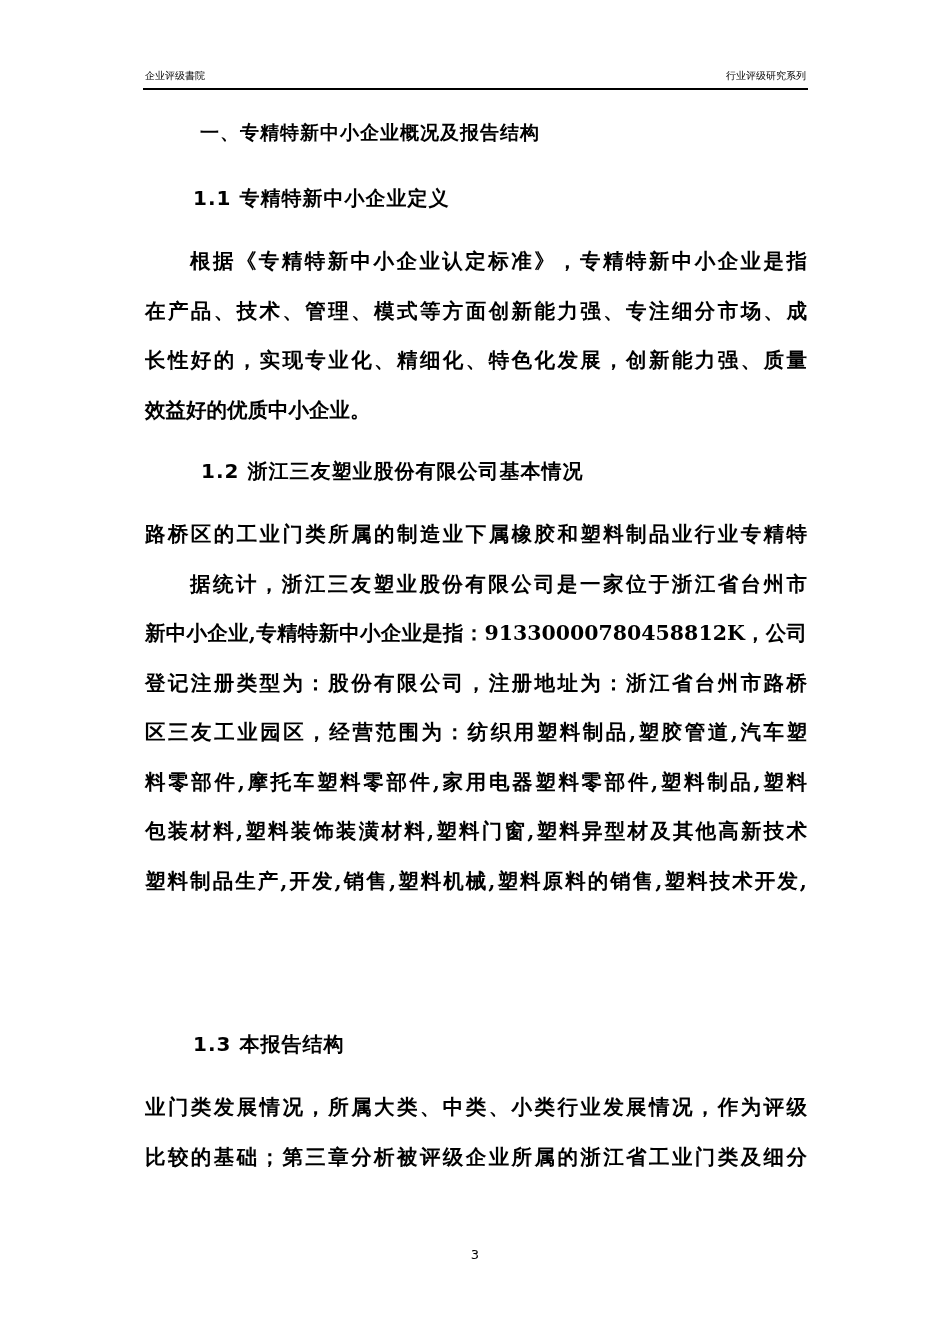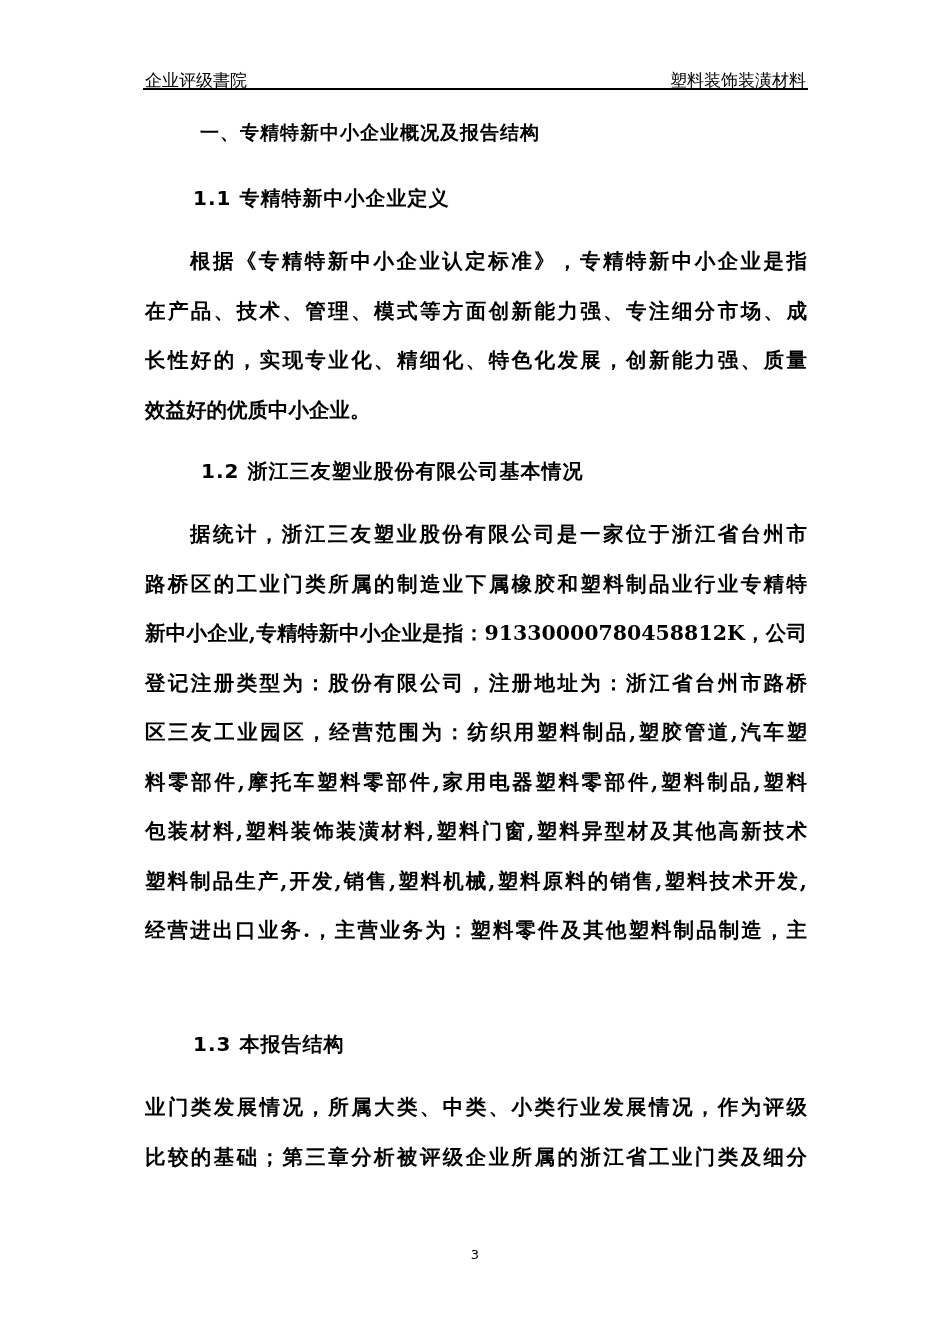--- a/index.html
+++ b/index.html
@@ -1,63 +1,62 @@
 <!DOCTYPE html>
 <html><head>
   <meta charset="utf-8">
   <style>
     html, body { margin: 0; padding: 0; background: #ffffff; }
     body { width: 950px; height: 1344px; position: relative; overflow: hidden;
            font-family: "DejaVu Serif", "Liberation Serif", serif; color: #000; }
     .header { position: absolute; left: 143px; top: 68px; width: 665px; height: 20px;
               border-bottom: 2px solid #000; font-family: "DejaVu Sans", "Liberation Sans", sans-serif;
-              font-size: 17px; }
+              font-size: 10px; }
     .header .left { position: absolute; left: 2px; top: 1px; }
     .header .right { position: absolute; right: 2px; top: 1px; }
     .h1 { position: absolute; left: 200px; top: 120px; font-size: 19px; font-weight: bold;
           font-family: "DejaVu Sans", "Liberation Sans", sans-serif; letter-spacing: 1px; }
     .h2 { position: absolute; left: 193px; font-size: 20px; font-weight: bold;
           font-family: "DejaVu Sans", "Liberation Sans", sans-serif; letter-spacing: 1px; }
     .para { position: absolute; left: 145px; width: 662px; font-size: 20.5px; line-height: 49.5px;
             text-align: justify; text-indent: 2em; }
     .line { display: block; text-align: justify; text-align-last: justify; white-space: nowrap; font-weight: bold; }
     .line.first { padding-left: 45px; }
     .line.last { text-align-last: left; }
     .pagenum { position: absolute; left: 0; width: 950px; top: 1247px; text-align: center;
                font-family: "DejaVu Sans", "Liberation Sans", sans-serif; font-size: 13px; }
   </style>
 </head>
 <body>
 
 <div class="header">
   <span class="left">企业评级書院</span>
-  <span class="right">塑料装饰装潢材料</span>
+  <span class="right">行业评级研究系列</span>
 </div>
 
 <div class="h1">一、专精特新中小企业概况及报告结构</div>
 
 <div class="h2" style="top:185px;">1.1 专精特新中小企业定义</div>
 <div class="para" style="top:237px; text-indent:0;">
   <span class="line first">根据《专精特新中小企业认定标准》，专精特新中小企业是指</span>
   <span class="line">在产品、技术、管理、模式等方面创新能力强、专注细分市场、成</span>
   <span class="line">长性好的，实现专业化、精细化、特色化发展，创新能力强、质量</span>
   <span class="line last">效益好的优质中小企业。</span>
 </div>
 
 <div class="h2" style="top:458px;margin-left:8px;">1.2 浙江三友塑业股份有限公司基本情况</div>
 <div class="para" style="top:510px; text-indent:0;">
+  <span class="line">路桥区的工业门类所属的制造业下属橡胶和塑料制品业行业专精特</span>
   <span class="line first">据统计，浙江三友塑业股份有限公司是一家位于浙江省台州市</span>
-  <span class="line">路桥区的工业门类所属的制造业下属橡胶和塑料制品业行业专精特</span>
   <span class="line">新中小企业,专精特新中小企业是指：91330000780458812K，公司</span>
   <span class="line">登记注册类型为：股份有限公司，注册地址为：浙江省台州市路桥</span>
   <span class="line">区三友工业园区，经营范围为：纺织用塑料制品,塑胶管道,汽车塑</span>
   <span class="line">料零部件,摩托车塑料零部件,家用电器塑料零部件,塑料制品,塑料</span>
   <span class="line">包装材料,塑料装饰装潢材料,塑料门窗,塑料异型材及其他高新技术</span>
   <span class="line">塑料制品生产,开发,销售,塑料机械,塑料原料的销售,塑料技术开发,</span>
-  <span class="line">经营进出口业务.，主营业务为：塑料零件及其他塑料制品制造，主</span>
 </div>
 
 <div class="h2" style="top:1031px;">1.3 本报告结构</div>
 <div class="para" style="top:1083px; text-indent:0;">
   <span class="line">业门类发展情况，所属大类、中类、小类行业发展情况，作为评级</span>
   <span class="line">比较的基础；第三章分析被评级企业所属的浙江省工业门类及细分</span>
 </div>
 
 <div class="pagenum">3</div>
 

